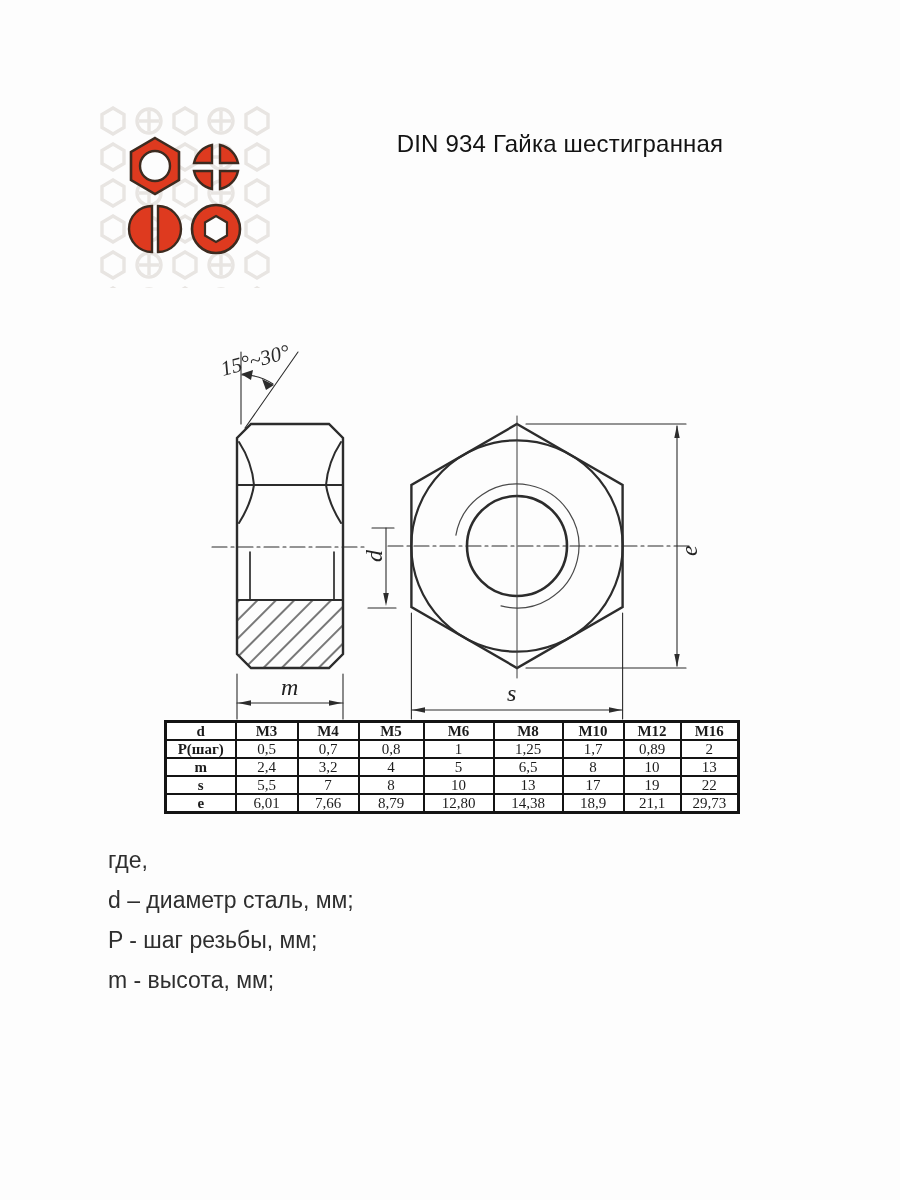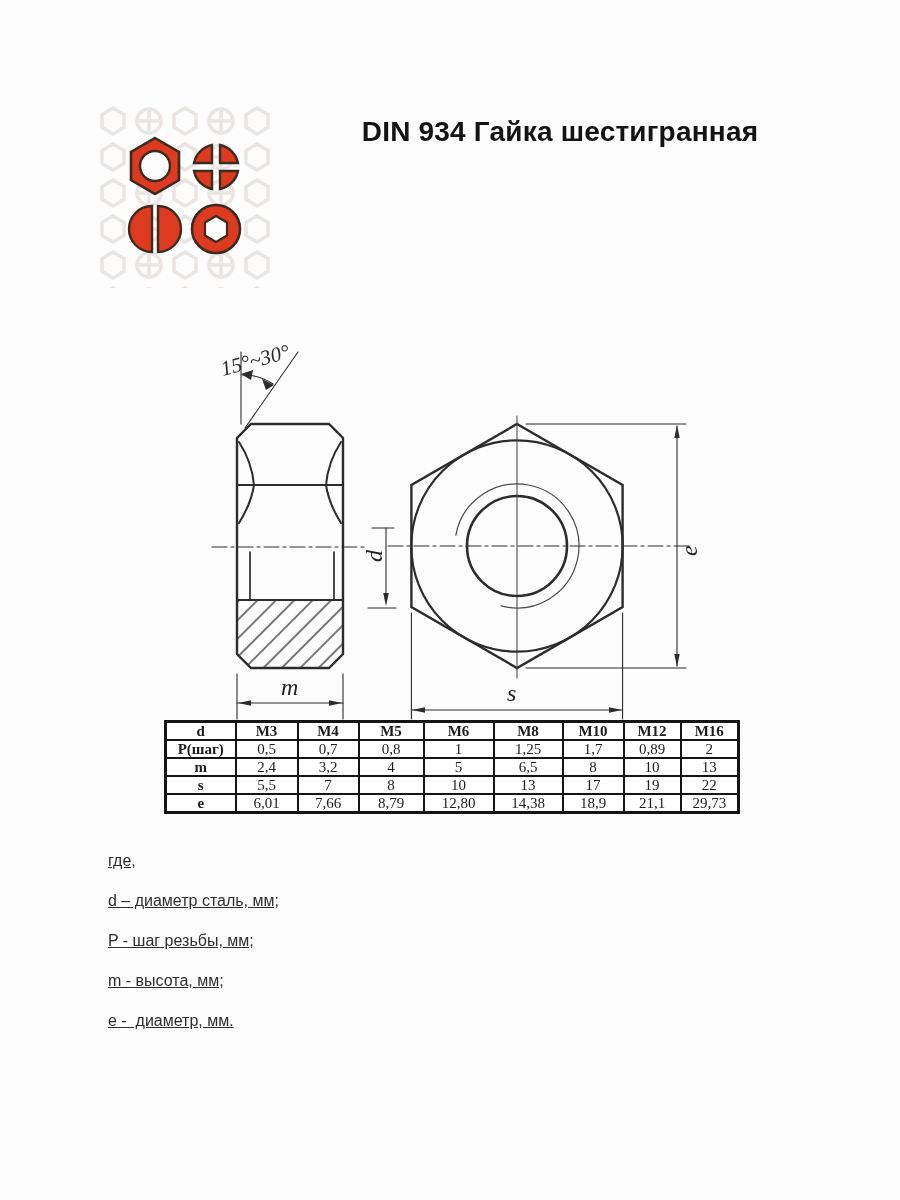--- a/index.html
+++ b/index.html
@@ -2,41 +2,41 @@
 <html><head>
 <meta charset="utf-8">
 <style>
   html,body{margin:0;padding:0;}
   body{
     width:900px;height:1200px;position:relative;overflow:hidden;
     background:#fdfdfd;
     font-family:"Liberation Sans",sans-serif;
   }
   .title-block{
-    position:absolute;left:340px;top:110px;width:440px;
+    position:absolute;left:340px;top:122px;width:440px;
     text-align:center;color:#131313;
-    font-size:28px;line-height:43px;font-weight:700;
+    font-size:24px;line-height:43px;font-weight:400;
     letter-spacing:0.2px;
   }
   .logo-wrap{position:absolute;left:95px;top:103px;width:175px;height:185px;}
   .drawing-wrap{position:absolute;left:170px;top:330px;width:560px;height:400px;}
   .dim-label{font-family:"Liberation Serif",serif;font-style:italic;font-size:24px;fill:#232323;}
   .angle-label{font-family:"Liberation Serif",serif;font-style:italic;font-size:21px;fill:#2a2a2a;}
   .table-wrap{position:absolute;left:164px;top:720px;}
   table.dims{
     border-collapse:collapse;border:3px solid #141414;
     font-family:"Liberation Serif",serif;font-size:15px;color:#1c1c1c;
     background:#fff;
   }
   table.dims th, table.dims td{
     border:2px solid #141414;text-align:center;vertical-align:middle;
     height:16px;line-height:16px;padding:0 2px;
   }
   table.dims th{font-weight:bold;}
-  .legend{position:absolute;left:108px;top:850px;color:#2e2e2e;font-size:16px;text-decoration:underline;}
+  .legend{position:absolute;left:108px;top:850px;color:#2e2e2e;font-size:23px;}
   .legend-line{margin:0 0 19px 0;white-space:pre-wrap;line-height:21px;}
 </style>
 </head>
 <body>
 
 <div class="logo-wrap">
   <svg width="175" height="185" viewBox="0 0 175 185">
     <defs>
       <pattern id="wm" patternUnits="userSpaceOnUse" width="72" height="36">
         <path d="M18,5 L29,11.5 L29,24.5 L18,31 L7,24.5 L7,11.5 Z" fill="none" stroke="#e8e5e2" stroke-width="3.4"></path>
@@ -225,15 +225,14 @@
       </tbody>
   </table>
 </div>
 
 <div class="legend">
   <p class="legend-line">где,</p>
   <div>
       <p class="legend-line">d – диаметр сталь, мм;</p>
       <p class="legend-line">P - шаг резьбы, мм;</p>
       <p class="legend-line">m - высота, мм;</p>
-      <p class="legend-line">e -  диаметр, мм.</p>
     </div>
 </div>
 
 </body></html>

